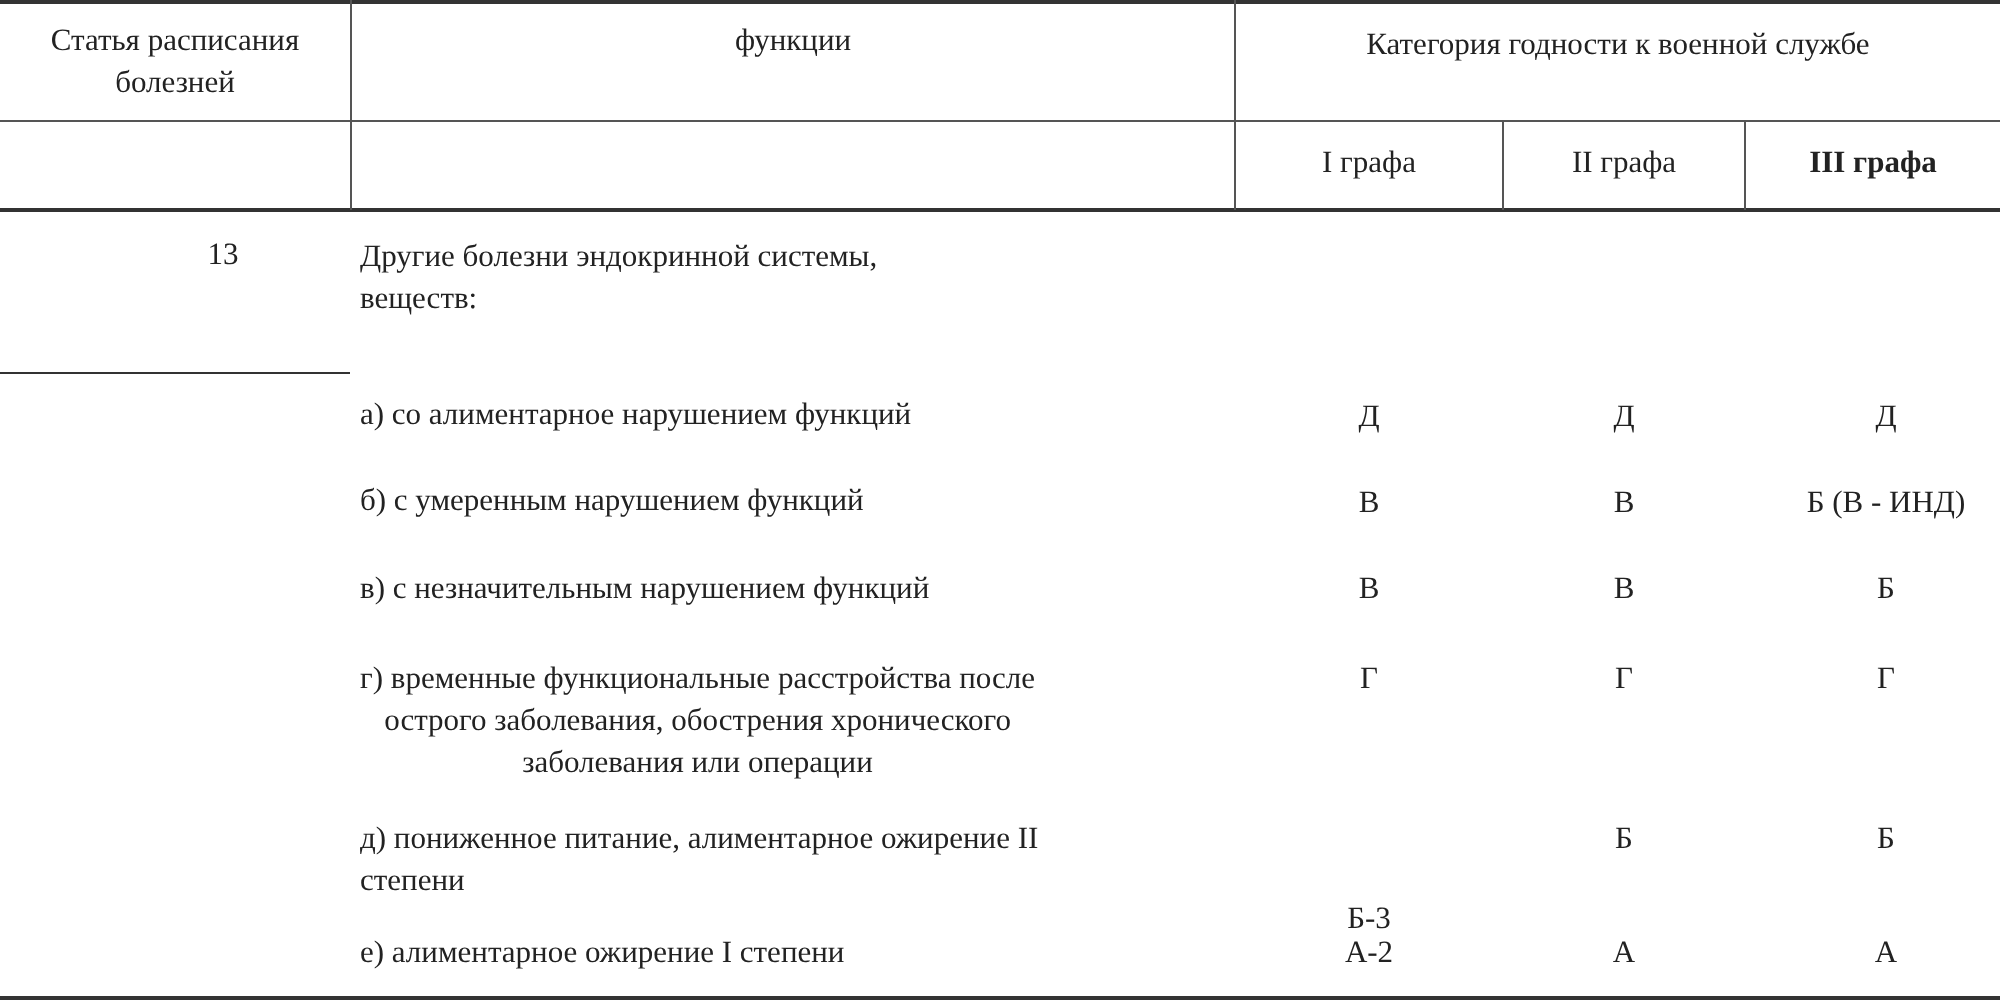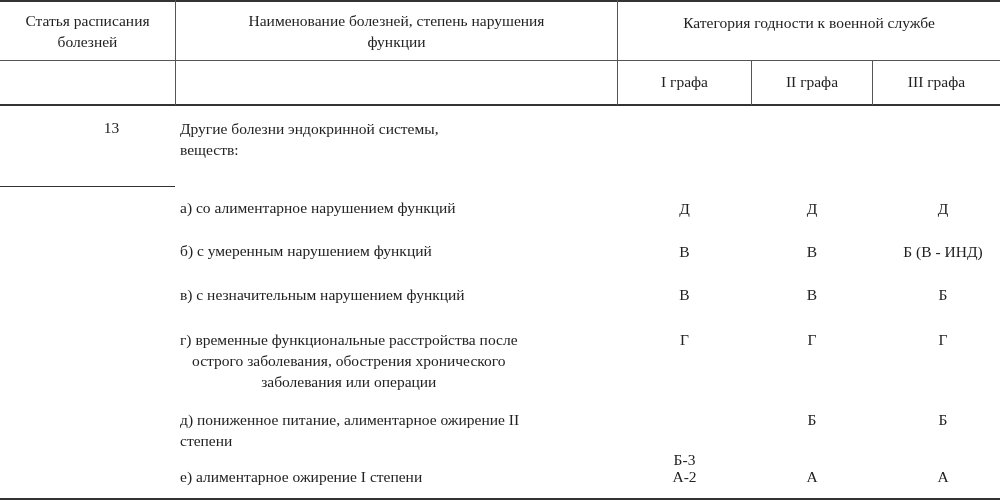--- a/index.html
+++ b/index.html
@@ -23,28 +23,27 @@
 <div class="vline" style="left:751px;top:60px;height:45px;"></div>
 <div class="vline" style="left:872px;top:60px;height:45px;"></div>
 <div class="hline" style="left:0;top:186px;width:175px;background:#333;"></div>
 <div class="hline thick" style="left:0;top:498px;width:1000px;"></div>
 
 <div class="abs center txt" style="left:0;top:10px;width:175px;">
   <div>Статья расписания</div>
   <div>болезней</div>
 </div>
 <div class="abs center txt" style="left:176px;top:10px;width:441px;">
-  <div>Наименование болезней, степень нарушения</div>
   <div>функции</div>
 </div>
 <div class="abs center txt" style="left:618px;top:12px;width:382px;">Категория годности к военной службе</div>
 
 <div class="abs center txt" style="left:618px;top:71px;width:133px;">I графа</div>
 <div class="abs center txt" style="left:752px;top:71px;width:120px;">II графа</div>
-<div class="abs center txt" style="left:873px;top:71px;width:127px;">III графа</div>
+<div class="abs center txt" style="left:873px;top:71px;width:127px;font-weight:bold;">III графа</div>
 
 <div class="abs center txt" style="left:0;top:117px;width:175px;margin-left:24px;">13</div>
 <div class="abs txt" style="left:180px;top:118px;width:430px;">
   <div>Другие болезни эндокринной системы,</div>
   <div>веществ:</div>
 </div>
 
 <div class="abs txt" style="left:180px;top:197px;">а) со алиментарное нарушением функций</div>
 <div class="abs center txt" style="left:618px;top:198px;width:133px;">Д</div>
 <div class="abs center txt" style="left:752px;top:198px;width:120px;">Д</div>

